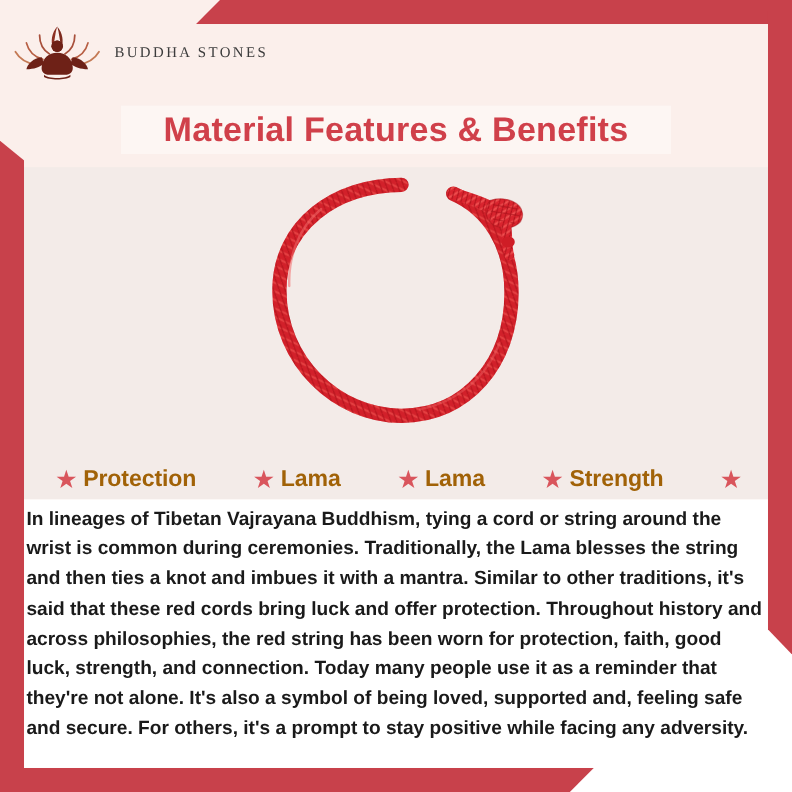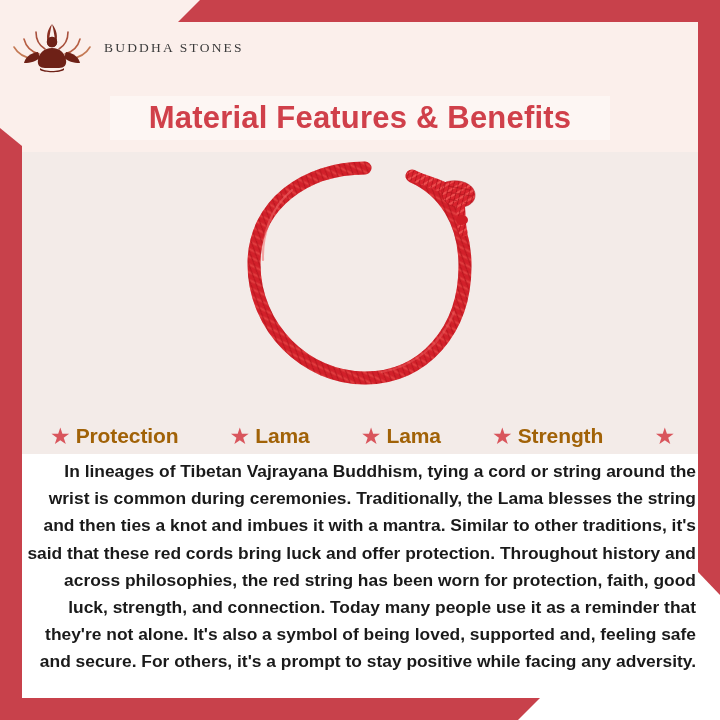--- a/index.html
+++ b/index.html
@@ -164,21 +164,21 @@
 
   
   .body-copy {
     position: absolute;
     left: 24px; top: 458px;
     width: 672px;
     color: #1a1a1a;
     font-size: 17.4px;
     font-weight: bold;
     line-height: 27.2px;
-    text-align: right;
+    text-align: left;
   }
 </style>
 </head>
 <body>
 
 <div id="page">
 
   <div class="bg-upper"></div>
   <div class="bg-mid"></div>
   <div class="bg-lower"></div>

